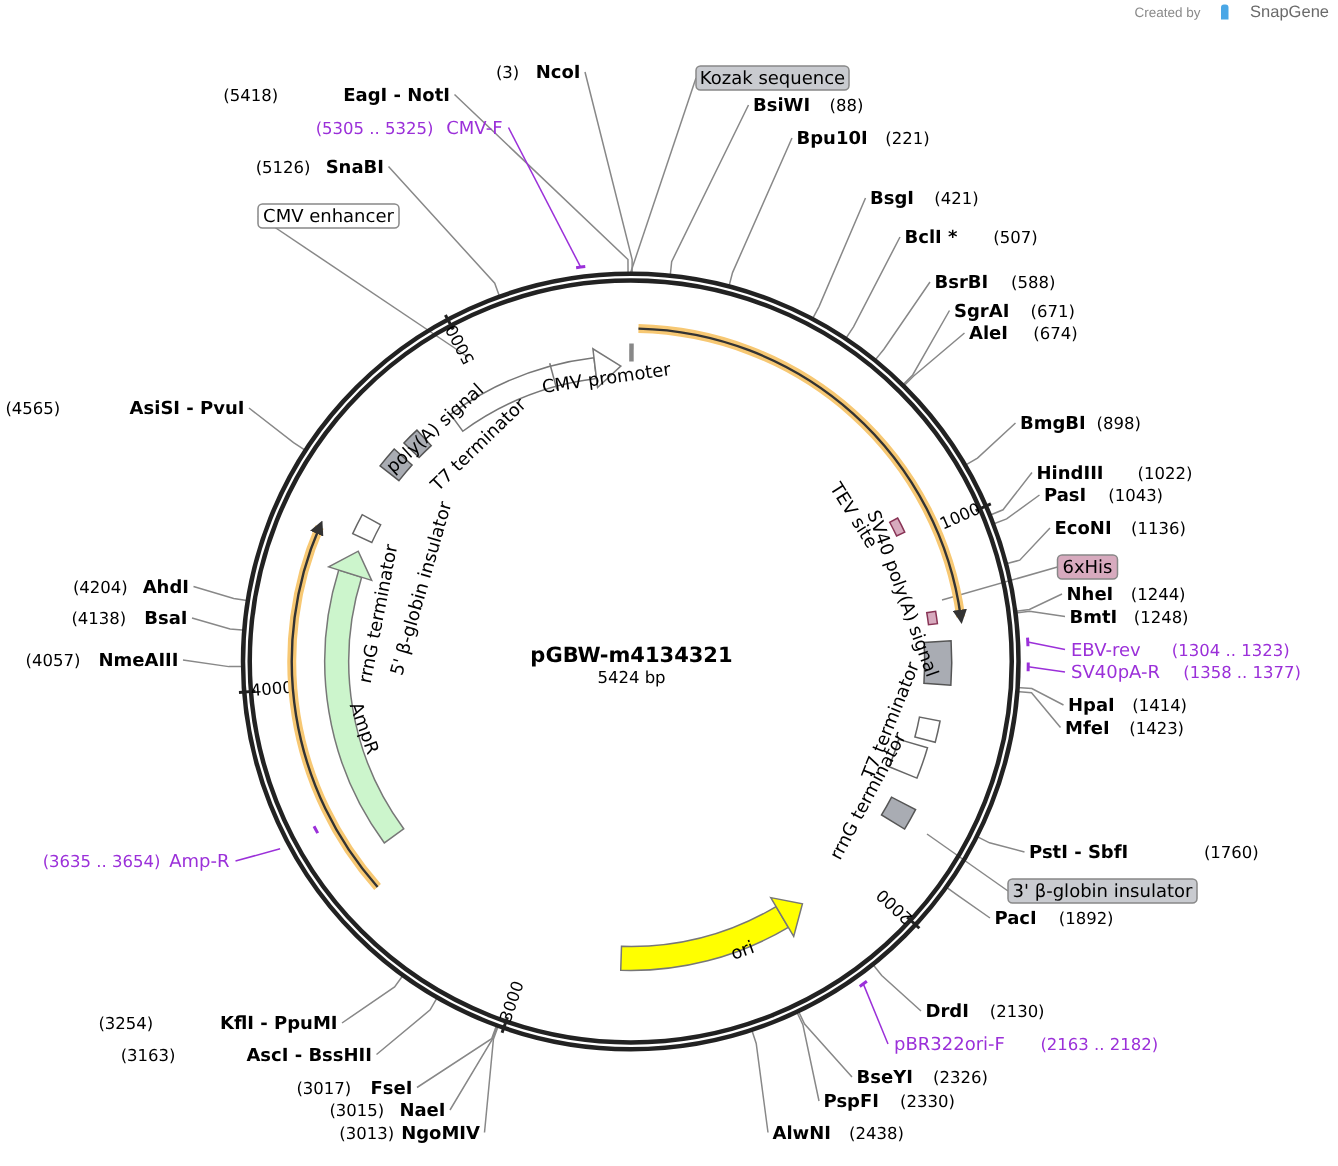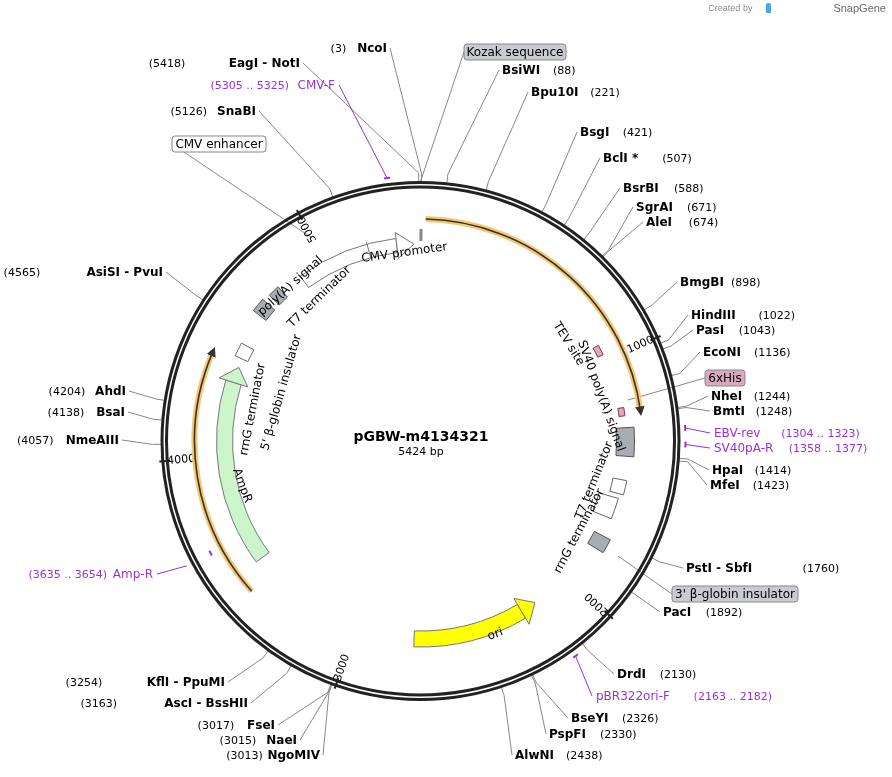--- a/index.html
+++ b/index.html
@@ -1,19 +1,19 @@
 <!DOCTYPE html>
 <html><head>
 <meta charset="utf-8">
 <style>
   html,body{margin:0;padding:0;background:#fff;}
   body{width:892px;height:777px;overflow:hidden;position:relative;font-family:"DejaVu Sans","Liberation Sans",sans-serif;}
   #map{position:absolute;left:0;top:0;width:892px;height:777px;}
   .wm{position:absolute;right:6px;top:2px;font-size:9px;color:#8a8a8a;font-family:"Liberation Sans",sans-serif;display:flex;align-items:center;gap:14px;}
-  .wm .brand{font-size:11px;color:#6a6a6a;margin-left:48px;}
+  .wm .brand{font-size:11px;color:#6a6a6a;}
   .wm .logo{display:inline-block;width:5px;height:10px;background:#4aa7e6;border-radius:2px 2px 0 0;}
   svg text{font-family:"DejaVu Sans","Liberation Sans",sans-serif;}
   .enz{font-weight:bold;font-size:12px;fill:#000;}
   .pos{font-size:11px;fill:#000;}
   .prim{font-size:12px;fill:#9b30d9;}
   .primpos{font-size:11px;fill:#9b30d9;}
   .flabel{font-size:12px;fill:#000;}
 </style>
 </head>
 <body>

